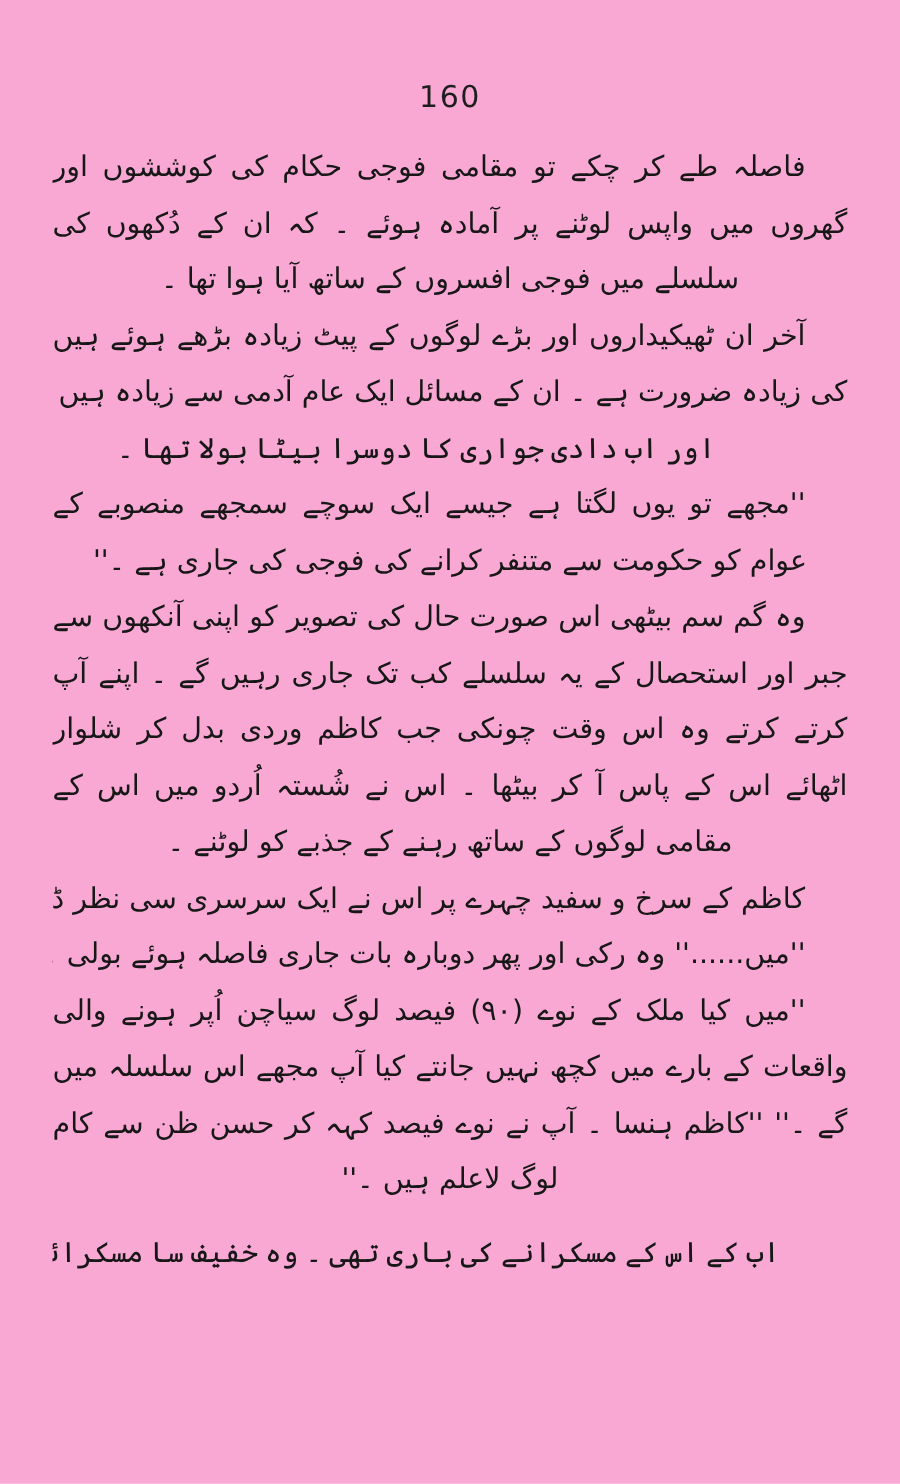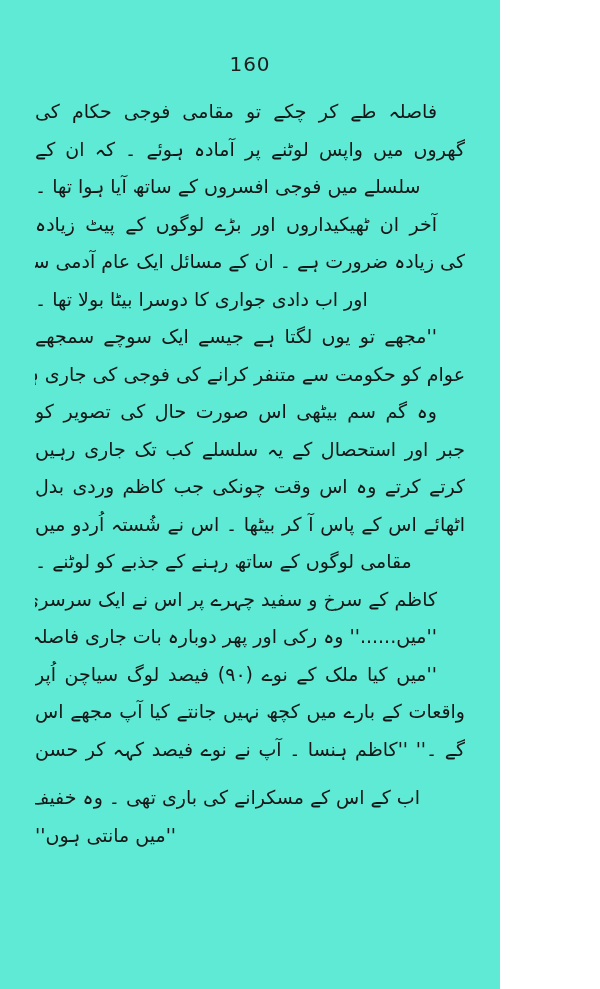--- a/index.html
+++ b/index.html
@@ -4,22 +4,22 @@
 <style>
   html,body{margin:0;padding:0;}
   body{
     width:600px;height:989px;
     background:#ffffff;
     font-family:"DejaVu Sans",sans-serif;
     overflow:hidden;
   }
   .page{
     position:relative;
-    width:500px;height:989px;
-    background:#5eead4;
+    width:600px;height:989px;
+    background:#f9a8d4;
     color:#1b1b1b;
   }
   .page-number{
     position:absolute;
     top:52px;left:0;right:0;
     text-align:center;
     font-size:20px;
     letter-spacing:1px;
     color:#1e1e1e;
     font-family:"DejaVu Sans",sans-serif;
@@ -31,31 +31,31 @@
     direction:rtl;
     font-size:19px;
     color:#171717;
   }
   .line{
     margin:0;
     height:37.5px;
     line-height:37.5px;
     overflow:hidden;
     white-space:nowrap;
-    text-align:left;
+    text-align:center;
   }
   
   .line.full{
     text-align:justify;
     text-align-last:justify;
     white-space:normal;
   }
   
   .line.indent{padding-right:28px;}
-  .line.indent-lg{padding-right:45px;}
+  .line.indent-lg{padding-right:45px;font-family:Liberation Serif, serif;}
   
   .line.gap{margin-top:11px;}
 </style>
 </head>
 <body>
 
 <div class="page">
 
   <div class="page-number">160</div>
 
@@ -71,17 +71,17 @@
     <p class="line full indent">وہ گم سم بیٹھی اس صورت حال کی تصویر کو اپنی آنکھوں سے دیکھ رہی تھی اور سوچتی تھی کہ</p>
     <p class="line full">جبر اور استحصال کے یہ سلسلے کب تک جاری رہیں گے ۔ اپنے آپ میں گم اور خود سے باتیں</p>
     <p class="line full">کرتے کرتے وہ اس وقت چونکی جب کاظم وردی بدل کر شلوار قمیص میں ملبوس گود میں چھوٹا بچہ</p>
     <p class="line full">اٹھائے اس کے پاس آ کر بیٹھا ۔ اس نے شُستہ اُردو میں اس کے بلتستان آنے اور یہاں</p>
     <p class="line">مقامی لوگوں کے ساتھ رہنے کے جذبے کو لوٹنے ۔</p>
     <p class="line indent">کاظم کے سرخ و سفید چہرے پر اس نے ایک سرسری سی نظر ڈالی اور کہا ۔</p>
     <p class="line indent">''میں......'' وہ رکی اور پھر دوبارہ بات جاری فاصلہ ہوئے بولی ۔</p>
     <p class="line full indent">''میں کیا ملک کے نوے (۹۰) فیصد لوگ سیاچن اُپر ہونے والی لڑائی اور دیگر</p>
     <p class="line full">واقعات کے بارے میں کچھ نہیں جانتے کیا آپ مجھے اس سلسلہ میں کچھ بتانا پسند کریں</p>
     <p class="line full">گے ۔'' ''کاظم ہنسا ۔ آپ نے نوے فیصد کہہ کر حسن ظن سے کام لیا ۔ یہ کہیے کہ ننانوے فیصد</p>
+    <p class="line">لوگ لاعلم ہیں ۔''</p>
     <p class="line indent-lg gap">اب کے اس کے مسکرانے کی باری تھی ۔ وہ خفیف سا مسکرائی ۔</p>
-    <p class="line indent-lg">''میں مانتی ہوں''</p>
   </div>
 
 </div>
 
 </body></html>

